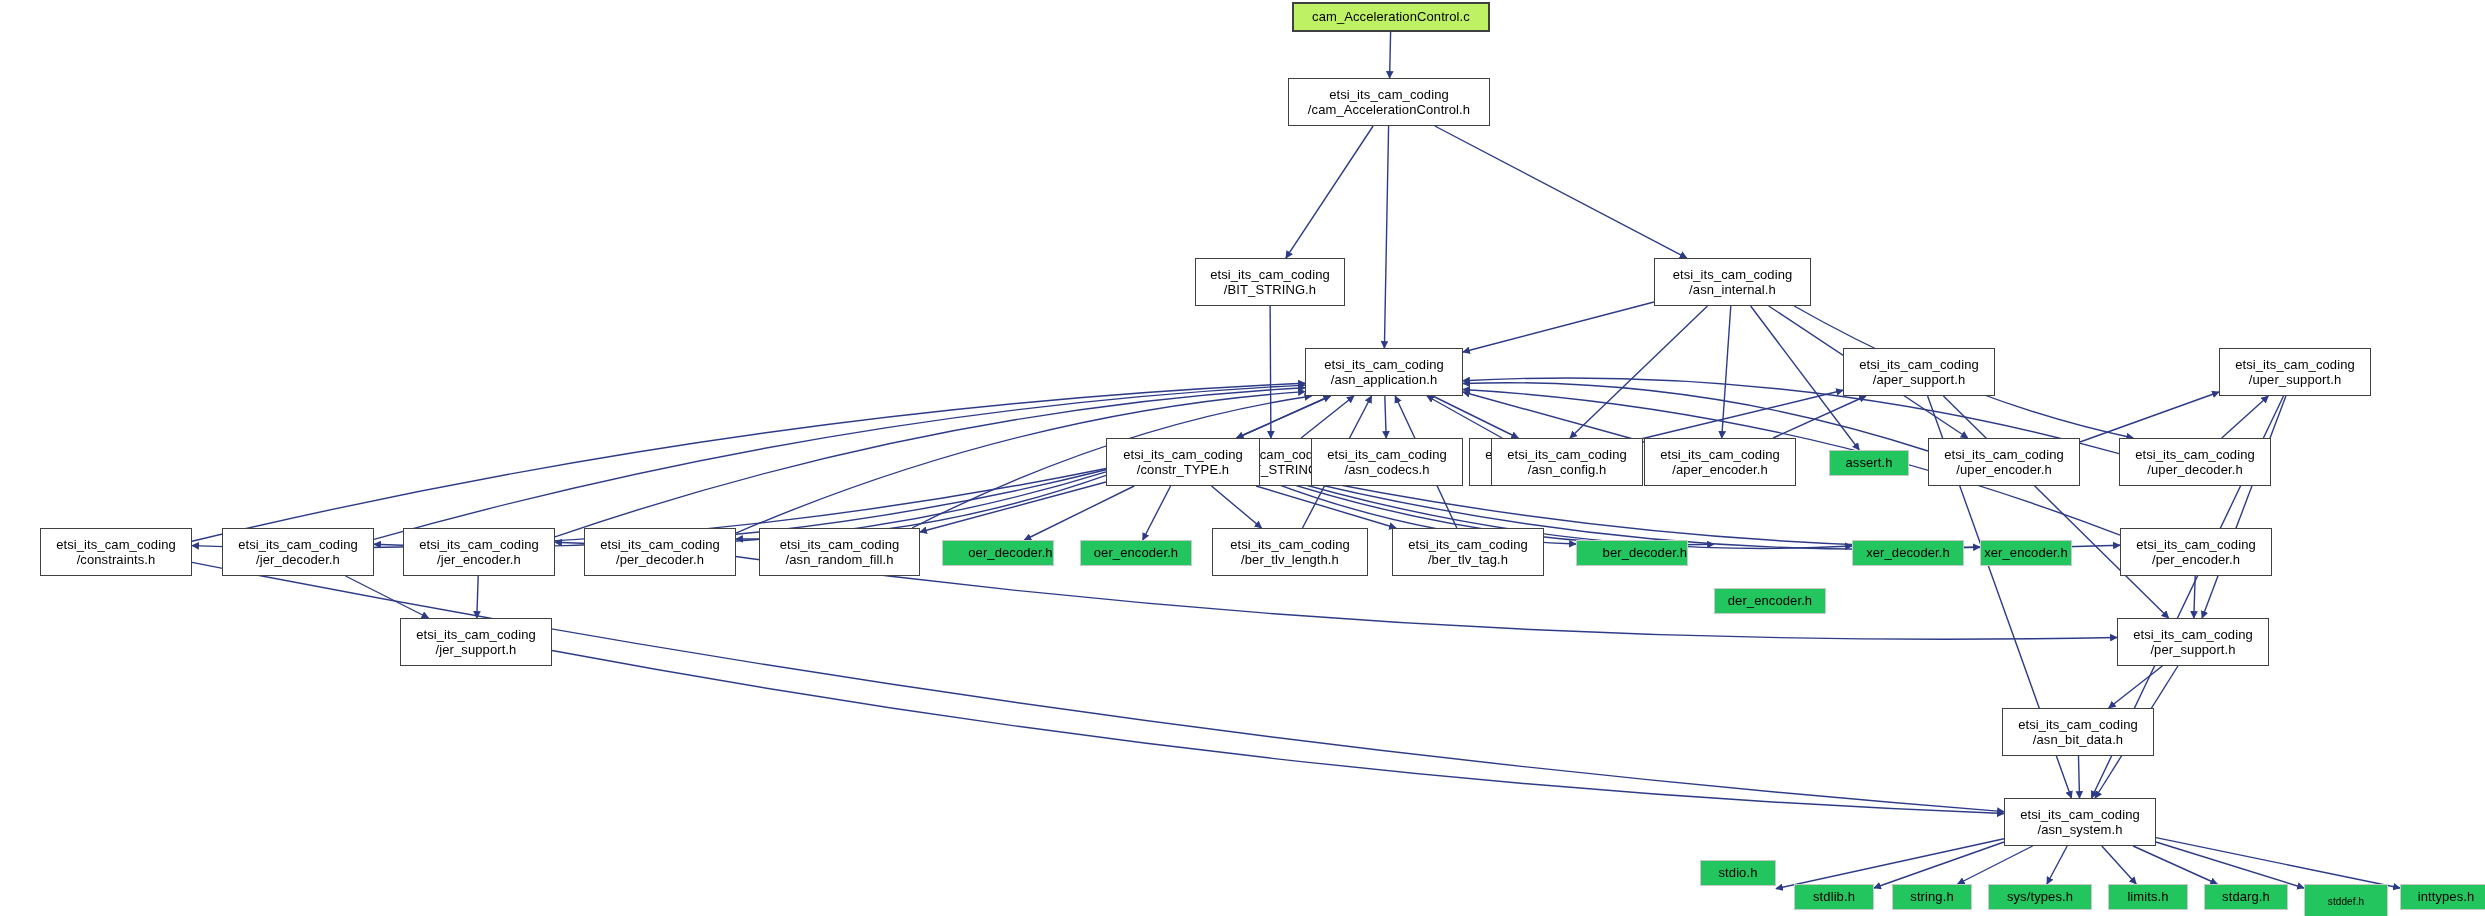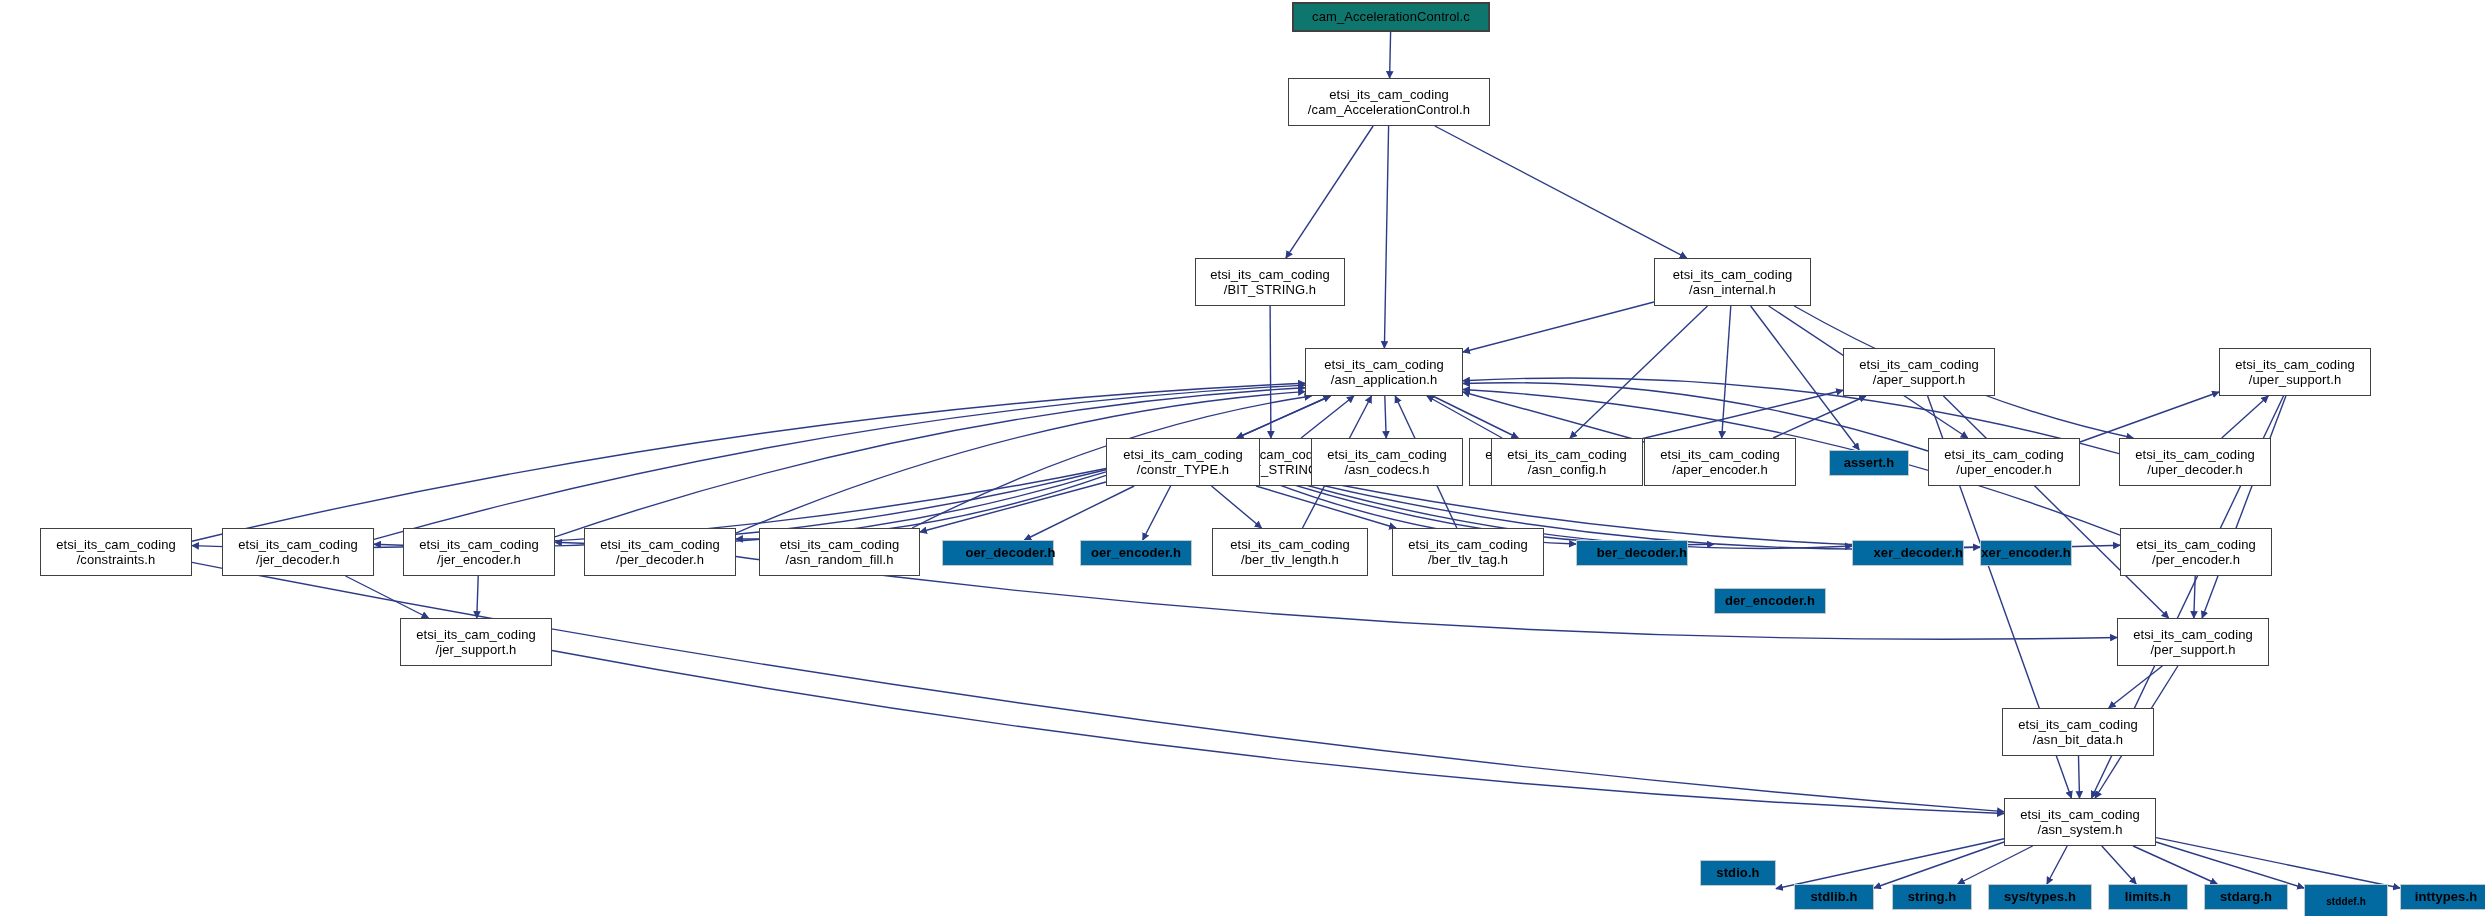--- a/index.html
+++ b/index.html
@@ -37,28 +37,27 @@
     background: #ffffff;
     border: 1.5px solid #404040;
     white-space: pre;
     letter-spacing: 0.1px;
   }
   .node .ln {
     display: block;
   }
   
   .node.root {
-    background: #0f766e;
+    background: #bef264;
     border: 2px solid #404040;
   }
   
   .node.sys {
     border: 1.5px solid #c8c8c8;
-    background: #0369a1;
-    font-weight: bold;
+    background: #22c55e;
   }
   
   .node.local {
     border: 1.5px solid #404040;
   }
 </style>
 </head>
 <body>
 
 <div id="graph">
@@ -157,21 +156,21 @@
     <div class="node local" style="left: 222px; top: 528px; width: 152px; height: 48px; font-size: 13px;"><span class="ln">etsi_its_cam_coding</span><span class="ln">/jer_decoder.h</span></div>
     <div class="node local" style="left: 403px; top: 528px; width: 152px; height: 48px; font-size: 13px;"><span class="ln">etsi_its_cam_coding</span><span class="ln">/jer_encoder.h</span></div>
     <div class="node local" style="left: 584px; top: 528px; width: 152px; height: 48px; font-size: 13px;"><span class="ln">etsi_its_cam_coding</span><span class="ln">/per_decoder.h</span></div>
     <div class="node local" style="left: 759px; top: 528px; width: 161px; height: 48px; font-size: 13px;"><span class="ln">etsi_its_cam_coding</span><span class="ln">/asn_random_fill.h</span></div>
     <div class="node sys" style="left: 942px; top: 540px; width: 112px; height: 26px; font-size: 13px; padding-left: 25px;"><span class="ln">oer_decoder.h</span></div>
     <div class="node sys" style="left: 1080px; top: 540px; width: 112px; height: 26px; font-size: 13px;"><span class="ln">oer_encoder.h</span></div>
     <div class="node local" style="left: 1212px; top: 528px; width: 156px; height: 48px; font-size: 13px;"><span class="ln">etsi_its_cam_coding</span><span class="ln">/ber_tlv_length.h</span></div>
     <div class="node local" style="left: 1392px; top: 528px; width: 152px; height: 48px; font-size: 13px;"><span class="ln">etsi_its_cam_coding</span><span class="ln">/ber_tlv_tag.h</span></div>
     <div class="node sys" style="left: 1576px; top: 540px; width: 112px; height: 26px; font-size: 13px; align-items: flex-end;"><span class="ln">ber_decoder.h</span></div>
     <div class="node sys" style="left: 1714px; top: 540px; width: 112px; height: 26px; font-size: 13px; margin-top: 48px;"><span class="ln">der_encoder.h</span></div>
-    <div class="node sys" style="left: 1852px; top: 540px; width: 112px; height: 26px; font-size: 13px; align-items: flex-end;"><span class="ln">xer_decoder.h</span></div>
+    <div class="node sys" style="left: 1852px; top: 540px; width: 112px; height: 26px; font-size: 13px;"><span class="ln">xer_decoder.h</span></div>
     <div class="node sys" style="left: 1980px; top: 540px; width: 92px; height: 26px; font-size: 13px;"><span class="ln">xer_encoder.h</span></div>
     <div class="node local" style="left: 2120px; top: 528px; width: 152px; height: 48px; font-size: 13px;"><span class="ln">etsi_its_cam_coding</span><span class="ln">/per_encoder.h</span></div>
     <div class="node local" style="left: 400px; top: 618px; width: 152px; height: 48px; font-size: 13px;"><span class="ln">etsi_its_cam_coding</span><span class="ln">/jer_support.h</span></div>
     <div class="node local" style="left: 2117px; top: 618px; width: 152px; height: 48px; font-size: 13px;"><span class="ln">etsi_its_cam_coding</span><span class="ln">/per_support.h</span></div>
     <div class="node local" style="left: 2002px; top: 708px; width: 152px; height: 48px; font-size: 13px;"><span class="ln">etsi_its_cam_coding</span><span class="ln">/asn_bit_data.h</span></div>
     <div class="node local" style="left: 2004px; top: 798px; width: 152px; height: 48px; font-size: 13px;"><span class="ln">etsi_its_cam_coding</span><span class="ln">/asn_system.h</span></div>
     <div class="node sys" style="left: 1700px; top: 860px; width: 76px; height: 26px; font-size: 13px;"><span class="ln">stdio.h</span></div>
     <div class="node sys" style="left: 1794px; top: 884px; width: 80px; height: 26px; font-size: 13px;"><span class="ln">stdlib.h</span></div>
     <div class="node sys" style="left: 1892px; top: 884px; width: 80px; height: 26px; font-size: 13px;"><span class="ln">string.h</span></div>
     <div class="node sys" style="left: 1988px; top: 884px; width: 104px; height: 26px; font-size: 13px;"><span class="ln">sys/types.h</span></div>

